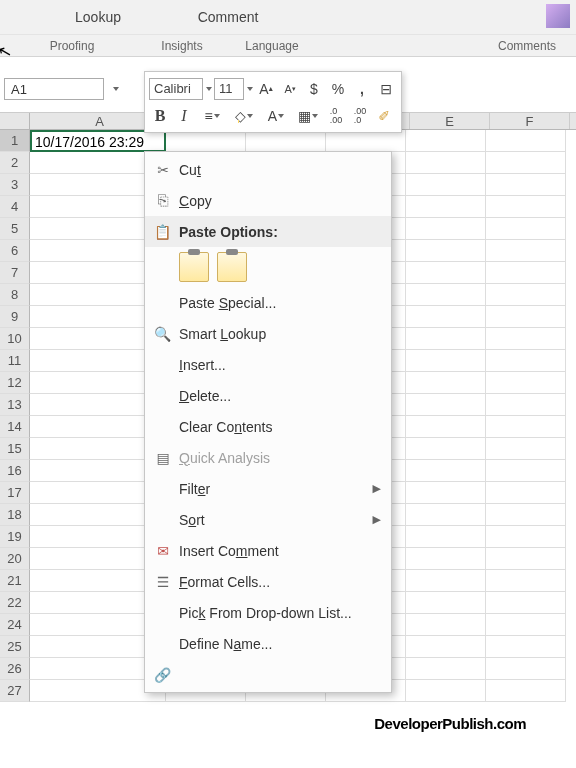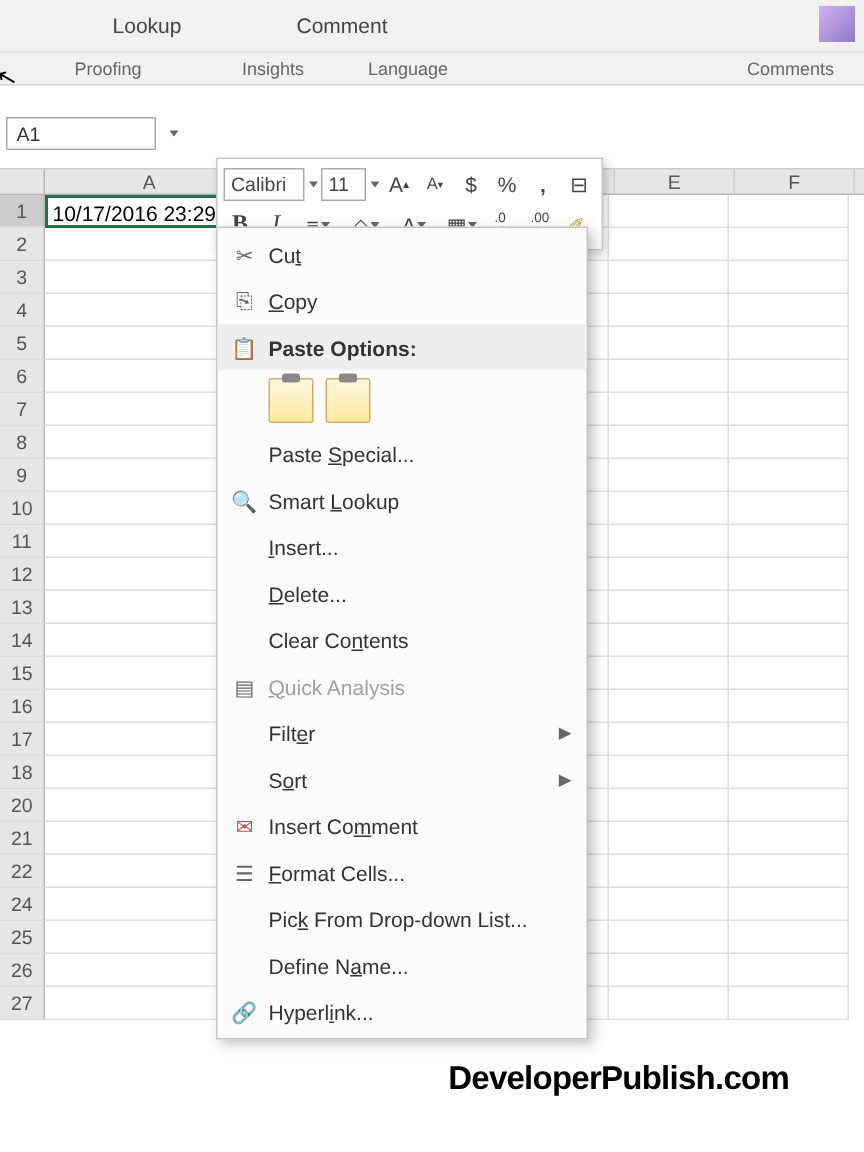--- a/index.html
+++ b/index.html
@@ -13,21 +13,21 @@
   .ribbon-col.comment { flex: 0 0 120px; margin-left:10px; }
   .ribbon-row2 { display: flex; height: 22px; align-items: center; padding: 0 12px; font-size: 12px; color: #666; border-top: 1px solid #e4e4e4; }
   .ribbon-group { flex: 0 0 120px; text-align: center; }
   .ribbon-group.proofing { flex:0 0 140px; margin-left:-10px;}
   .ribbon-group.insights { flex:0 0 80px; }
   .ribbon-group.language { flex:0 0 100px; }
   .ribbon-group.comments { margin-left:auto; margin-right:8px; flex:0 0 auto; text-align:right;}
   .sparkle { position:absolute; top:4px; right:6px; width:24px; height:24px; background:linear-gradient(135deg,#d4aef0,#8e7cc3); }
 
   
-  .mini-toolbar { position: absolute; top: 71px; left: 144px; background: #fff; border: 1px solid #c6c6c6; box-shadow: 2px 2px 6px rgba(0,0,0,0.2); padding: 3px 4px; z-index: 20; margin-top: 34px; }
+  .mini-toolbar { position: absolute; top: 71px; left: 144px; background: #fff; border: 1px solid #c6c6c6; box-shadow: 2px 2px 6px rgba(0,0,0,0.2); padding: 3px 4px; z-index: 20; }
   .mini-row { display: flex; align-items: center; gap: 2px; height: 27px; }
   .mini-row input.font-name { width: 54px; height: 22px; border: 1px solid #ababab; font-size: 13px; padding: 0 4px; color:#444; }
   .mini-row input.font-size { width: 30px; height: 22px; border: 1px solid #ababab; font-size: 13px; padding: 0 4px; text-align:left; color:#444;}
   .mini-btn { width: 22px; height: 22px; display:flex; align-items:center; justify-content:center; font-size:14px; color:#444; cursor:pointer; position:relative;}
   .mini-btn.bold { font-weight:bold; font-family:"Times New Roman",serif; font-size:16px;}
   .mini-btn.italic { font-style:italic; font-family:"Times New Roman",serif; font-size:16px;}
   .mini-btn.wide { width:30px; }
   .accent-bar { position:absolute; bottom:1px; left:3px; right:7px; height:3px; }
   .yellow-bar { background:#ffd965; }
   .red-bar { background:#c00000; }
@@ -62,21 +62,21 @@
   .cm-label { flex:1; padding-left:4px; }
   .cm-label u { text-decoration:underline; }
   .cm-sub { width:10px; text-align:right; color:#666; font-size:11px;}
   .cm-header { font-weight:bold; background:#eee; }
   .paste-icons { display:flex; gap:8px; padding:4px 0 4px 34px; height:40px; align-items:center;}
   .paste-icon { width:30px; height:30px; border:1px solid #d0b060; background:linear-gradient(#fff8e0,#ffe9a0); border-radius:2px; cursor:pointer; position:relative;}
   .paste-icon::before{content:"";position:absolute;top:-4px;left:8px;width:12px;height:6px;background:#888;border-radius:2px;}
 
   .cursor-arrow { position:absolute; top:42px; left:-2px; font-size:16px; color:#000; z-index:50; transform:rotate(-15deg);}
 
-  .watermark { position:absolute; bottom:36px; right:50px; font-family: Arial, sans-serif; font-size:22px; font-weight:bold; color:#000; text-shadow: -1.5px -1.5px 0 #fff, 1.5px -1.5px 0 #fff, -1.5px 1.5px 0 #fff, 1.5px 1.5px 0 #fff; z-index:40; letter-spacing:-0.5px;}
+  .watermark { position:absolute; bottom:36px; right:50px; font-family: Arial, sans-serif; font-size:15px; font-weight:bold; color:#000; text-shadow: -1.5px -1.5px 0 #fff, 1.5px -1.5px 0 #fff, -1.5px 1.5px 0 #fff, 1.5px 1.5px 0 #fff; z-index:40; letter-spacing:-0.5px;}
 </style>
 </head>
 <body>
 
 <div class="ribbon">
   <div class="ribbon-row1">
     <div class="ribbon-col lookup">Lookup</div>
     <div class="ribbon-col comment">Comment</div>
     <div class="sparkle"></div>
   </div>
@@ -296,20 +296,29 @@
       <div class="row">
         <div class="row-h">18</div>
         <div class="cell colA"></div>
         <div class="cell colR"></div>
         <div class="cell colR"></div>
         <div class="cell colR"></div>
         <div class="cell colR"></div>
         <div class="cell colR"></div>
       </div>
       <div class="row">
+        <div class="row-h">19</div>
+        <div class="cell colA"></div>
+        <div class="cell colR"></div>
+        <div class="cell colR"></div>
+        <div class="cell colR"></div>
+        <div class="cell colR"></div>
+        <div class="cell colR"></div>
+      </div>
+      <div class="row">
         <div class="row-h">20</div>
         <div class="cell colA"></div>
         <div class="cell colR"></div>
         <div class="cell colR"></div>
         <div class="cell colR"></div>
         <div class="cell colR"></div>
         <div class="cell colR"></div>
       </div>
       <div class="row">
         <div class="row-h">21</div>
@@ -430,17 +439,16 @@
   <div class="cm-item">
       <span class="cm-icon"></span>
       <span class="cm-label"><span>Pic</span><u>k</u><span> From Drop-down List...</span></span>
     </div>
   <div class="cm-item">
       <span class="cm-icon"></span>
       <span class="cm-label"><span>Define N</span><u>a</u><span>me...</span></span>
     </div>
   <div class="cm-item">
       <span class="cm-icon" style="color:#2a6fb5">🔗</span>
-      <span class="cm-label"><span>Hyperl</span><u>i</u><span>nk...</span></span>
     </div>
 </div>
 
 <div class="watermark">DeveloperPublish.com</div>
 
 </body></html>

